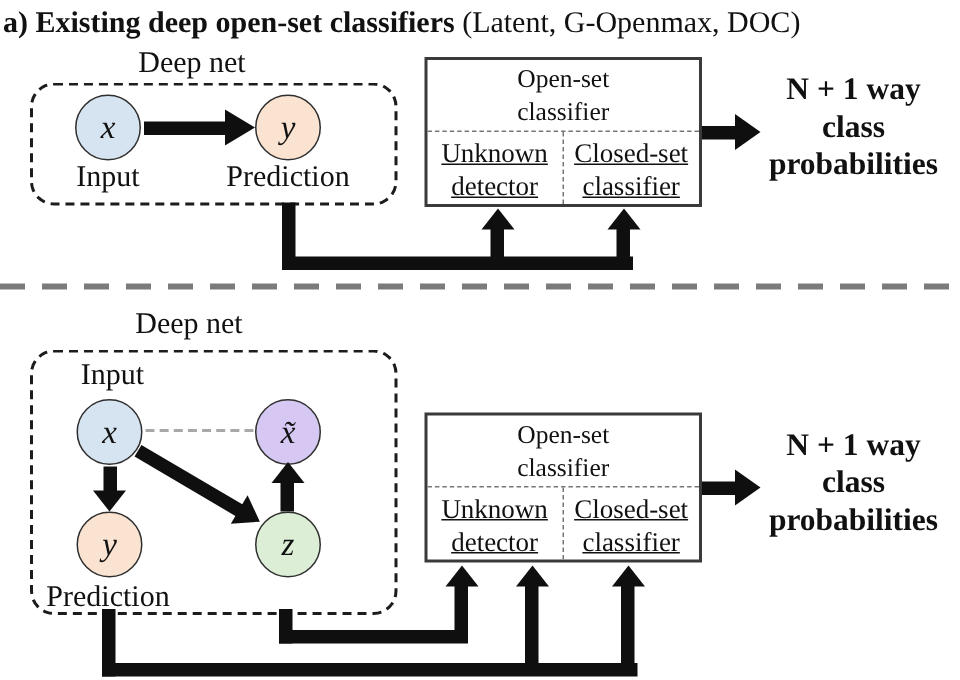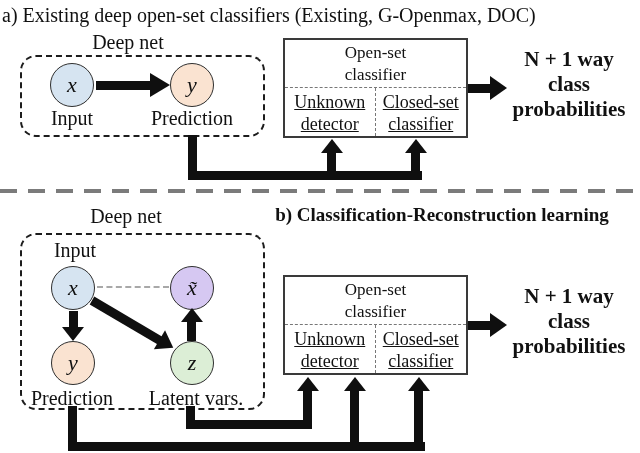--- a/index.html
+++ b/index.html
@@ -4,21 +4,21 @@
 <style>
   html,body{margin:0;padding:0;background:#fff;}
   #fig{
     position:relative;width:640px;height:453px;background:#fff;overflow:hidden;
     font-family:"Liberation Serif","DejaVu Serif",serif;color:#111;
   }
   .abs{position:absolute;}
   .ctr{text-align:center;}
   
   .fig-title{font-size:20px;line-height:24px;white-space:nowrap;}
-  .fig-title b{font-weight:normal;}
+  .fig-title b{font-weight:bold;}
   .title-b{font-size:19px;font-weight:bold;line-height:26px;}
   .lbl{font-size:20px;line-height:22px;white-space:nowrap;}
   .out-text{font-size:21px;line-height:25px;font-weight:bold;}
   
   .dashed-box{border:2px dashed #1c1c1c;border-radius:16px;background:transparent;}
   
   .node{width:44px;height:44px;border-radius:50%;border:1.5px solid #2f2f2f;
         display:flex;align-items:center;justify-content:center;box-sizing:border-box;}
   .node span{font-style:italic;font-size:22px;line-height:1;}
   .fill-blue{background:#d6e4f1;}
@@ -40,21 +40,21 @@
   .panel-divider{height:4px;background:repeating-linear-gradient(90deg,#7b7b7b 0 17px,transparent 17px 28px);}
   .thin-dash{border-top:2px dashed #a8a8a8;height:0;}
   .diag{transform-origin:0 50%;}
 </style>
 </head>
 <body>
 
 <div id="fig">
 
   <div class="abs fig-title" style="left:2px;top:3px;">
-    <b>a) Existing deep open-set classifiers</b><span> (Existing, G-Openmax, DOC)</span>
+    <b>a) Existing deep open-set classifiers</b><span> (Latent, G-Openmax, DOC)</span>
   </div>
 
   <div class="abs lbl ctr" style="left:58px;top:31px;width:140px;">Deep net</div>
 
   <div class="abs dashed-box" style="left:20px;top:55px;width:241px;height:78px;"></div>
 
   <div class="abs node fill-blue" style="left:50px;top:63px;">
     <span>x</span>
   </div>
   <div class="abs bar" style="left:96px;top:81px;width:54px;height:9px;"></div>
@@ -93,21 +93,20 @@
   <div class="abs bar" style="left:188px;top:135px;width:9px;height:41px;"></div>
   <div class="abs bar" style="left:188px;top:171px;width:234px;height:9px;"></div>
   <div class="abs head-up" style="left:321px;top:139px;"></div>
   <div class="abs bar" style="left:327px;top:151px;width:9px;height:22px;"></div>
   <div class="abs head-up" style="left:405px;top:139px;"></div>
   <div class="abs bar" style="left:411px;top:151px;width:9px;height:22px;"></div>
 
   <div class="abs panel-divider" style="left:0;top:189px;width:640px;"></div>
 
   <div class="abs title-b ctr" style="left:246px;top:202px;width:392px;">
-    <div>b) Classification-Reconstruction learning</div>
   </div>
 
   <div class="abs lbl ctr" style="left:56px;top:205px;width:140px;">Deep net</div>
   <div class="abs dashed-box" style="left:20px;top:233px;width:241px;height:173px;"></div>
 
   <div class="abs lbl ctr" style="left:35px;top:239px;width:80px;">Input</div>
 
   <div class="abs thin-dash" style="left:97px;top:286px;width:72px;"></div>
 
   <div class="abs node fill-blue" style="left:51px;top:266px;">
@@ -129,21 +128,20 @@
   <div class="abs bar" style="left:187px;top:320px;width:9px;height:21px;"></div>
 
   <div class="abs node fill-peach" style="left:51px;top:341px;">
     <span>y</span>
   </div>
   <div class="abs node fill-green" style="left:170px;top:341px;">
     <span>z</span>
   </div>
 
   <div class="abs lbl ctr" style="left:20px;top:387px;width:104px;">Prediction</div>
-  <div class="abs lbl ctr" style="left:134px;top:387px;width:124px;">Latent vars.</div>
 
   <div class="abs clf-box" style="left:283px;top:275px;">
     <div class="clf-title">
       <div>Open-set</div>
       <div>classifier</div>
     </div>
     <div class="clf-cells">
       <div class="clf-cell first">
         <div>Unknown</div>
         <div>detector</div>

